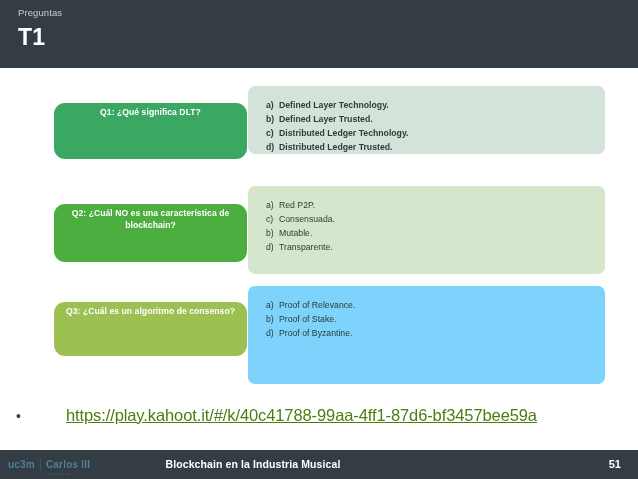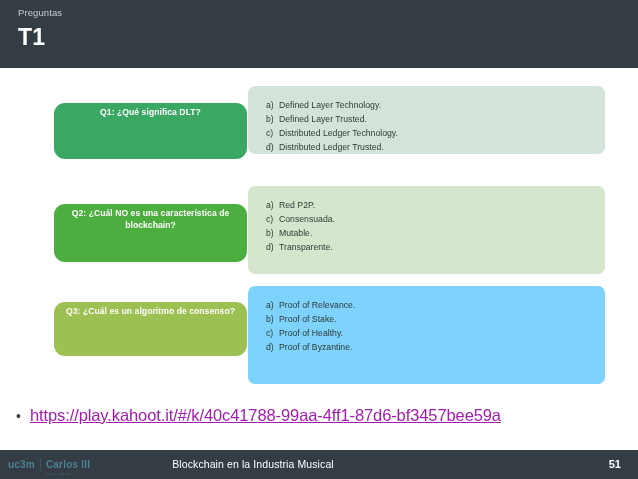--- a/index.html
+++ b/index.html
@@ -82,21 +82,21 @@
     color: #2f3b36;
     line-height: 1.62;
     white-space: nowrap;
   }
   .answers li .marker {
     display: inline-block;
     width: 13px;
   }
 
   
-  #qrow-1 .answer-panel { top: 86px;  height: 68px; background: #d3e3da; }
+  #qrow-1 .answer-panel { top: 86px;  height: 68px; background: #d3e3da; font-weight: bold; }
   #qrow-1 .qbox         { top: 103px; height: 56px; background: #3aa763; }
 
   
   #qrow-2 .answer-panel { top: 186px; height: 88px; background: #d5e6cd; }
   #qrow-2 .qbox         { top: 204px; height: 58px; background: #4cae3f; }
 
   
   #qrow-3 .answer-panel { top: 286px; height: 98px; background: #7dd3fc; }
   #qrow-3 .qbox         { top: 302px; height: 54px; background: #9cc052; }
 
@@ -110,24 +110,25 @@
     align-items: baseline;
   }
   #link-bullet {
     color: #3f3f3f;
     font-size: 14px;
     line-height: 1;
     margin-right: 9px;
   }
   #kahoot-link {
     font-size: 16.5px;
-    color: #a21caf;
+    color: #4d7c0f;
     text-decoration: underline;
     letter-spacing: -0.1px;
     white-space: nowrap;
+    margin-left: 36px;
   }
 
   
   #slide-footer {
     position: absolute;
     left: 0;
     top: 450px;
     width: 638px;
     height: 29px;
     background: #343d44;
@@ -169,21 +170,21 @@
   }
   #footer-title {
     position: absolute;
     left: 0;
     top: 0;
     width: 506px;
     height: 29px;
     line-height: 29px;
     text-align: center;
     font-size: 10.5px;
-    font-weight: normal;
+    font-weight: bold;
     color: #ffffff;
     letter-spacing: 0.1px;
   }
   #footer-pagenum {
     position: absolute;
     right: 17px;
     top: 0;
     height: 29px;
     line-height: 29px;
     font-size: 11px;
@@ -225,21 +226,20 @@
   <div class="qbox">
     <span>Q2: ¿Cuál NO es una característica de blockchain?</span>
   </div>
 </div>
 
 <div class="qrow" id="qrow-3">
   <div class="answer-panel">
     <ul class="answers">
       <li><span class="marker">a)</span><span>Proof of Relevance.</span></li>
       <li><span class="marker">b)</span><span>Proof of Stake.</span></li>
-      <li><span class="marker">c)</span><span>Proof of Healthy.</span></li>
       <li><span class="marker">d)</span><span>Proof of Byzantine.</span></li>
     </ul>
   </div>
   <div class="qbox">
     <span>Q3: ¿Cuál es un algoritmo de consenso?</span>
   </div>
 </div>
 
 <div id="link-line">
   <span id="link-bullet">•</span>

